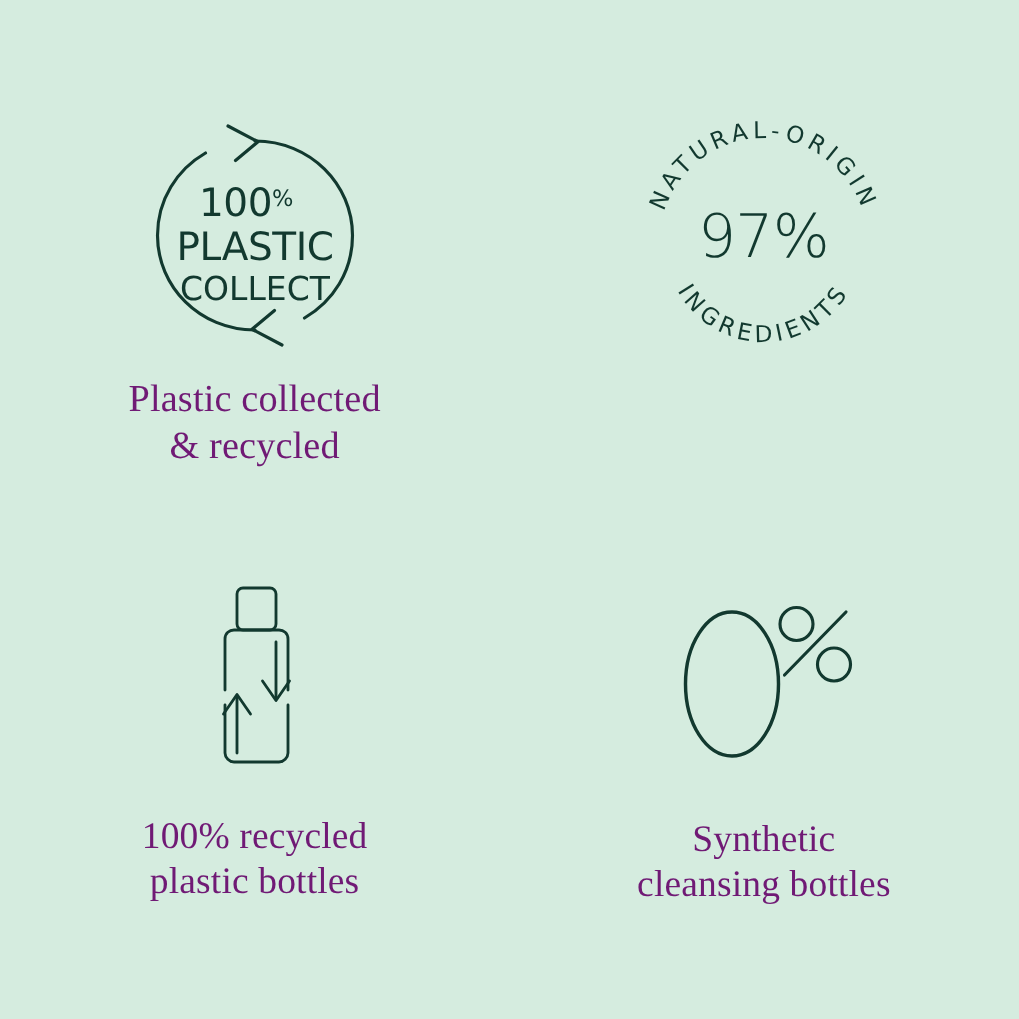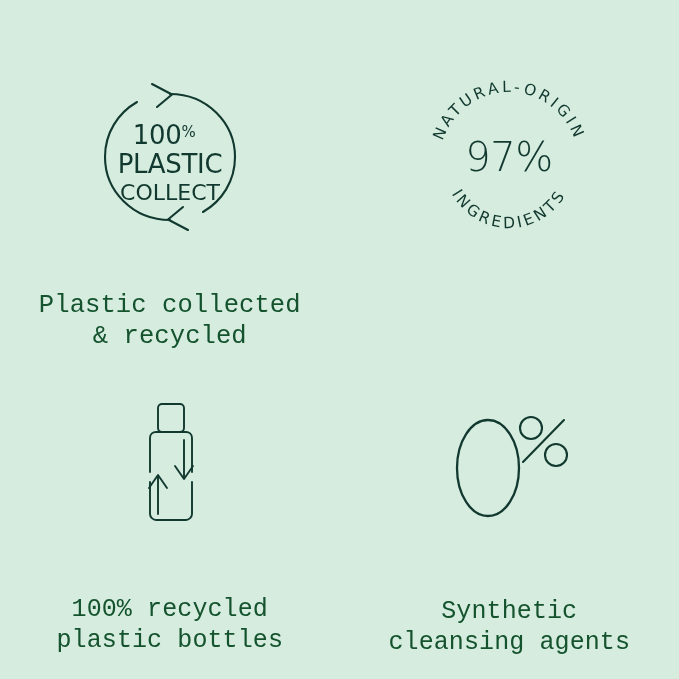--- a/index.html
+++ b/index.html
@@ -28,39 +28,38 @@
     display: grid;
     grid-template-columns: 1fr 1fr;
     grid-template-rows: 1fr 1fr;
   }
   .cell {
     display: flex;
     flex-direction: column;
     align-items: center;
     justify-content: flex-start;
     box-sizing: border-box;
-    gap: 40px;
   }
   .cell-tl { padding-top: 78px; }
   .cell-tr { padding-top: 78px; }
   .cell-bl { padding-top: 44px; }
   .cell-br { padding-top: 44px; }
 
   .icon-wrap {
     display: flex;
     align-items: center;
     justify-content: center;
   }
   .icon-wrap svg { display: block; }
 
   .caption {
     margin-top: 14px;
     text-align: center;
-    color: #14532d;
-    font-family: Liberation Mono, monospace;
+    color: #701a75;
+    font-family: Liberation Serif, serif;
     font-size: 25.5px;
     font-weight: 300;
     line-height: 1.22;
     letter-spacing: 0.1px;
     white-space: pre-line;
   }
   .cap-bl, .cap-br { margin-top: 26px; }
   .cap-bl { font-size: 25px; margin-top: 24px; }
   .cap-br { font-size: 25px; }
 
@@ -178,17 +177,17 @@
         <svg width="140" height="135" viewBox="0 0 140 135" aria-hidden="true">
 
           <ellipse class="icon-stroke-thin" cx="49" cy="72" rx="31" ry="48" style="stroke-width:2.3"></ellipse>
 
           <circle class="icon-stroke-thin" cx="92" cy="32" r="11" style="stroke-width:2.1"></circle>
           <circle class="icon-stroke-thin" cx="117" cy="59" r="11" style="stroke-width:2.1"></circle>
           <line class="icon-stroke-thin" x1="84" y1="66" x2="125" y2="24" style="stroke-width:2.1"></line>
         </svg>
       </div>
       <div class="caption cap-br">Synthetic
-cleansing agents</div>
+cleansing bottles</div>
     </div>
 
   </div>
 </div>
 
 </body></html>

